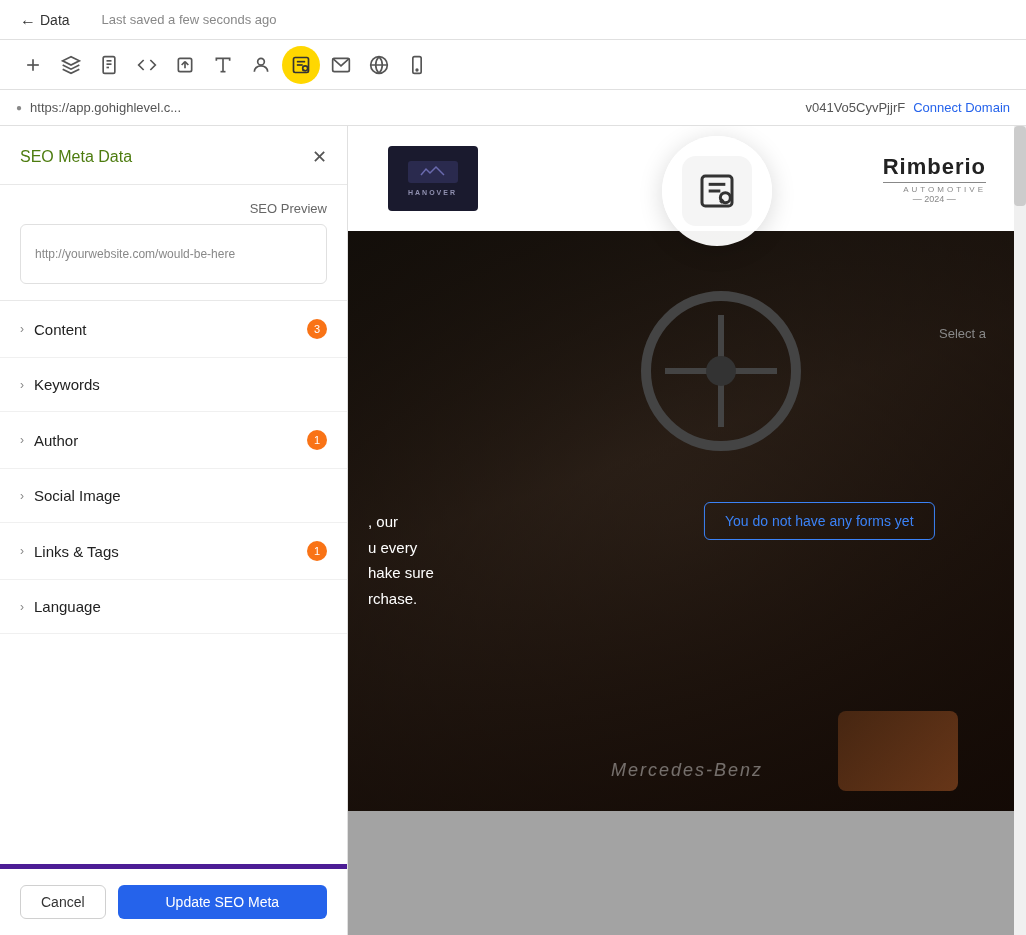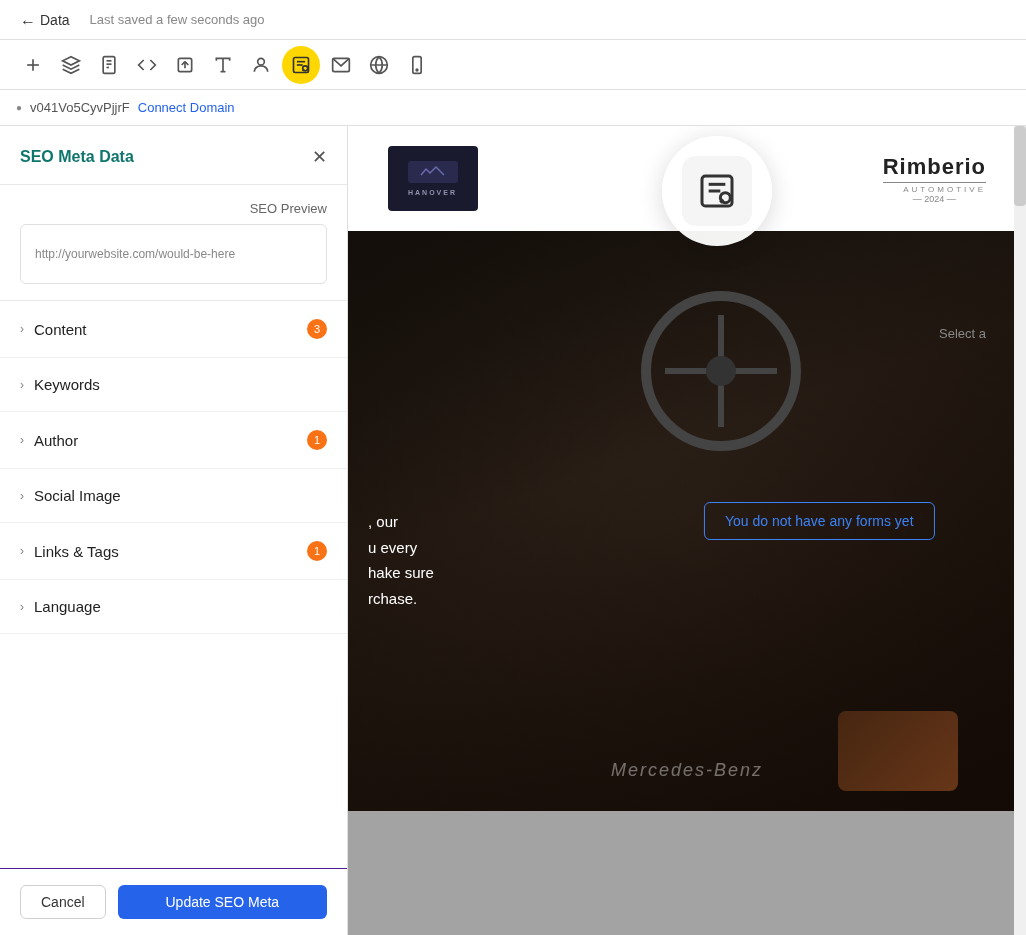--- a/index.html
+++ b/index.html
@@ -16,21 +16,21 @@
       gap: 8px;
       position: relative;
       z-index: 10;
     }
     .back-btn {
       display: flex; align-items: center; gap: 4px;
       font-size: 14px; color: #333; cursor: pointer;
       border: none; background: none; padding: 4px 8px;
     }
     .back-arrow { font-size: 16px; }
-    .saved-text { font-size: 13px; color: #888; margin-left: 4px; flex: 1; }
+    .saved-text { font-size: 13px; color: #888; margin-left: 16px; flex: 1; }
 
     
     .toolbar {
       height: 50px;
       background: #fff;
       border-bottom: 1px solid #e0e0e0;
       display: flex;
       align-items: center;
       padding: 0 16px;
       gap: 4px;
@@ -82,21 +82,21 @@
       border-right: 1px solid #e0e0e0;
       display: flex;
       flex-direction: column;
       height: 100%;
     }
     .sidebar-header {
       display: flex; align-items: center; justify-content: space-between;
       padding: 20px 20px 16px;
       border-bottom: 1px solid #e8e8e8;
     }
-    .sidebar-title { font-size: 16px; font-weight: 700; color: #0f766e; }
+    .sidebar-title { font-size: 16px; font-weight: 400; color: #4d7c0f; }
     .close-btn { cursor: pointer; font-size: 18px; color: #555; background: none; border: none; }
 
     .seo-preview-section {
       padding: 16px 20px;
       border-bottom: 1px solid #e8e8e8;
     }
     .seo-preview-label { font-size: 13px; color: #666; margin-bottom: 8px; text-align: right; }
     .seo-preview-box {
       border: 1px solid #e0e0e0;
       border-radius: 6px;
@@ -121,21 +121,21 @@
       color: #fff;
       border-radius: 50%;
       width: 20px; height: 20px;
       font-size: 11px;
       display: flex; align-items: center; justify-content: center;
     }
 
     
     .sidebar-footer {
       padding: 16px 20px;
-      border-top: 1px solid #4c1d95;
+      border-top: 5px solid #4c1d95;
       display: flex; gap: 12px;
       background: #fff;
     }
     .btn-cancel {
       flex: 0 0 auto;
       padding: 8px 20px;
       border: 1px solid #d0d0d0;
       border-radius: 6px;
       background: #fff;
       font-size: 14px; color: #333;
@@ -386,20 +386,21 @@
   <div class="toolbar-icon">
     <svg class="svg-icon" viewBox="0 0 24 24" fill="none" stroke="currentColor" stroke-width="2">
         <rect x="7" y="2" width="10" height="20" rx="2"></rect>
         <circle cx="12" cy="18" r="1"></circle>
       </svg>
   </div>
 </div>
 
 <div class="address-bar">
   <span class="address-dot">●</span>
+  <span class="address-input">https://app.gohighlevel.c...</span>
   <span style="color:#555; font-size:13px;">v041Vo5CyvPjjrF</span>
   <span class="connect-domain">Connect Domain</span>
 </div>
 
 <div class="main-layout">
 
   <div class="sidebar">
     <div class="sidebar-header">
       <span class="sidebar-title">SEO Meta Data</span>
       <button class="close-btn">✕</button>

